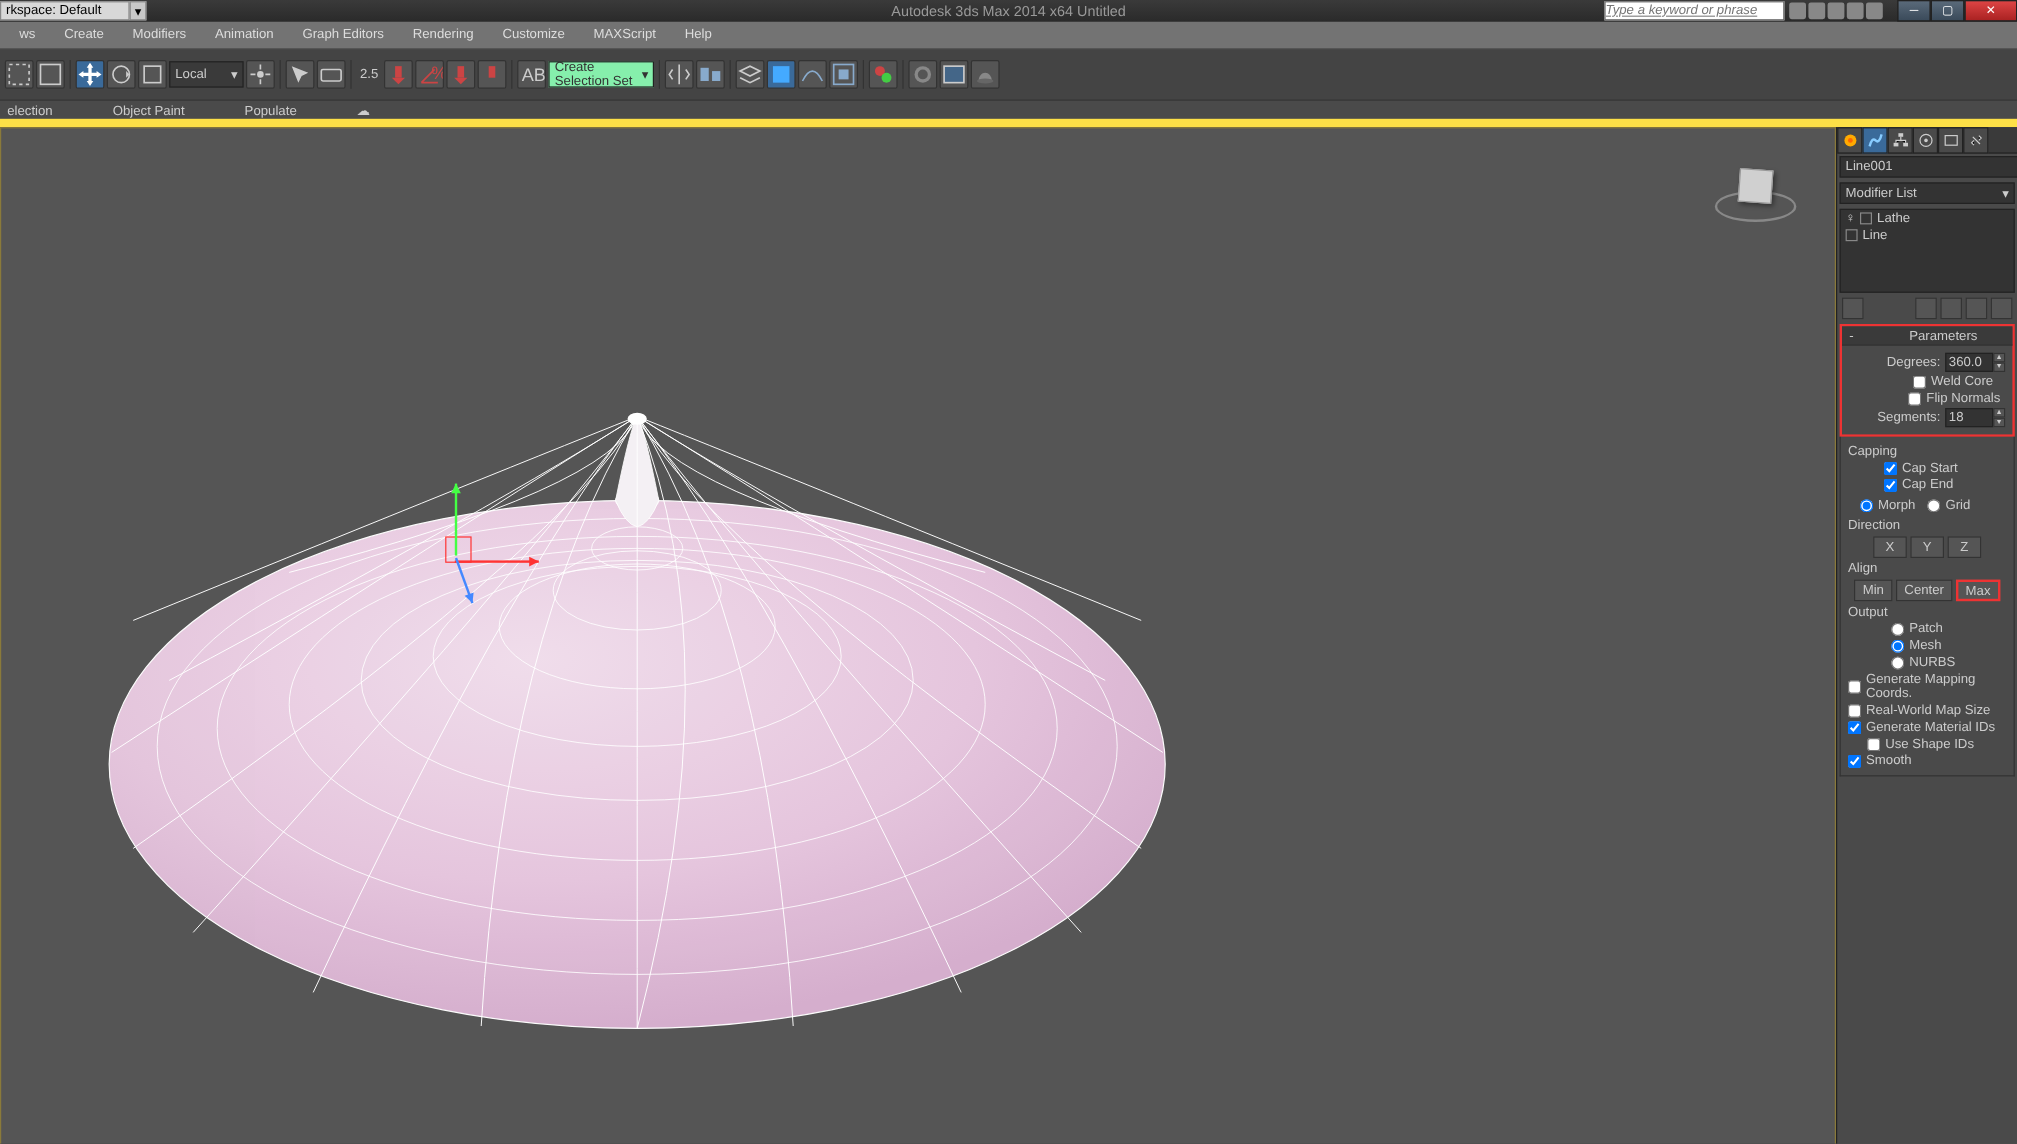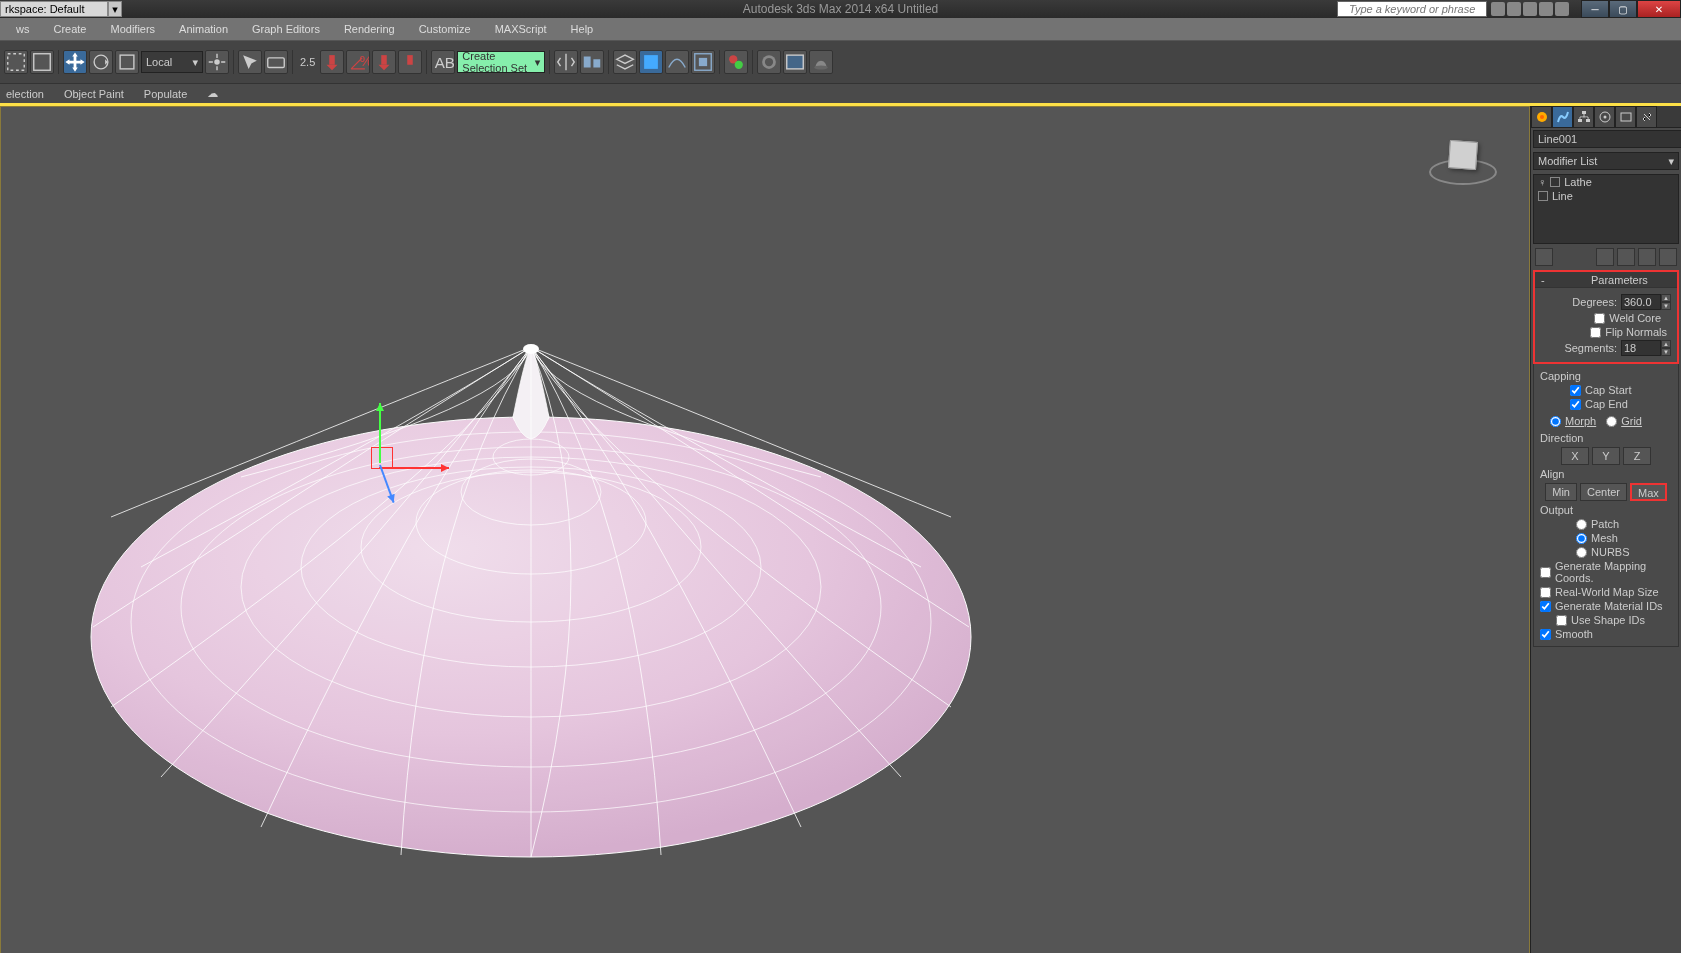--- a/index.html
+++ b/index.html
@@ -4,42 +4,42 @@
   <style>
     * { margin: 0; padding: 0; box-sizing: border-box; font-family: "Segoe UI", Tahoma, sans-serif; font-size: 11px; }
     body { background: #4a4a4a; color: #ccc; width: 1681px; height: 953px; overflow: hidden; user-select: none; }
 
     
     .title-bar { height: 18px; background: linear-gradient(#3a3a3a,#2a2a2a); display: flex; align-items: center; position: relative; }
     .workspace-selector { background: #d8d8d8; color: #000; height: 16px; padding: 0 4px; display: flex; align-items: center; width: 108px; border: 1px solid #888; }
     .workspace-dd { width: 14px; height: 16px; background: #c8c8c8; border: 1px solid #888; display: flex; align-items: center; justify-content: center; color: #000; }
     .title-text { color: #999; position: absolute; left: 50%; transform: translateX(-50%); font-size: 12px; }
     .title-right { margin-left: auto; display: flex; align-items: center; }
-    .search-box { width: 150px; height: 16px; background: #fff; color: #888; font-style: italic; padding: 0 11px; border: 1px solid #666; }
+    .search-box { width: 150px; height: 16px; background: #fff; color: #888; font-style: italic; padding: 0 0; border: 1px solid #666; text-decoration: underline; }
     .icon-cluster { display: flex; gap: 2px; padding: 0 4px; }
     .mini-icon { width: 14px; height: 14px; background: #888; border-radius: 2px; }
     .win-controls { display: flex; margin-left: 8px; }
     .win-btn { width: 28px; height: 18px; background: linear-gradient(#5a6a7a,#3a4a5a); border: 1px solid #222; display: flex; align-items: center; justify-content: center; color: #fff; font-size: 10px; }
     .win-btn.close { background: linear-gradient(#d44,#a22); width: 44px; }
 
     
     .menu-bar { height: 22px; background: #737373; display: flex; align-items: center; padding-left: 4px; }
     .menu-item { padding: 0 12px; color: #ddd; cursor: pointer; line-height: 22px; }
 
     
     .toolbar { height: 44px; background: #444; border-top: 1px solid #555; border-bottom: 1px solid #333; display: flex; align-items: center; padding: 0 4px; gap: 2px; }
     .tool-btn { width: 24px; height: 24px; background: #555; border: 1px solid #333; border-radius: 2px; display: flex; align-items: center; justify-content: center; cursor: pointer; }
     .tool-btn.active { background: #3a6a9a; }
     .tool-sep { width: 1px; height: 24px; background: #333; margin: 0 2px; }
     .tool-dd { height: 22px; background: #3a3a3a; border: 1px solid #222; color: #ccc; padding: 0 4px; display: flex; align-items: center; cursor: pointer; }
     .tool-dd.light { background: #86efac; color: #333; font-size: 10px; }
     .tool-label { color: #ccc; padding: 0 3px; }
 
     
-    .sub-toolbar { height: 22px; background: #4a4a4a; display: flex; align-items: center; padding-left: 6px; gap: 20px; color: #ccc; border-bottom: 3px solid #fde047; }
+    .sub-toolbar { height: 22px; background: #4a4a4a; display: flex; align-items: flex-end; padding-left: 6px; gap: 50px; color: #ccc; border-bottom: 7px solid #fde047; }
 
     
     .main { display: flex; height: calc(100% - 18px - 22px - 32px - 22px); }
     .viewport { flex: 1; background: #555; position: relative; border: 1px solid #8a7a3a; }
     .viewcube { position: absolute; top: 30px; right: 30px; width: 70px; height: 50px; }
     .viewcube .ring { width: 68px; height: 26px; border: 2px solid #888; border-radius: 50%; position: absolute; bottom: 2px; }
     .viewcube .cube { width: 28px; height: 28px; background: #d0d0d0; position: absolute; top: 4px; left: 20px; transform: rotate(4deg); border: 1px solid #999; box-shadow: 2px 2px 4px rgba(0,0,0,.4); }
 
     
     .mesh-container { position: absolute; left: 80px; top: 200px; width: 1120px; height: 600px; }
@@ -82,21 +82,21 @@
     .spinner { display: flex; }
     .spinner input { width: 40px; height: 16px; background: #333; border: 1px solid #222; color: #ccc; padding: 0 2px; text-align: left; font-size: 11px; }
     .spinner .arrows { width: 10px; display: flex; flex-direction: column; }
     .spinner .ar { height: 8px; background: #555; border: 1px solid #333; font-size: 6px; text-align: center; line-height: 6px; cursor: pointer; }
     .checkbox-row { display: flex; align-items: center; gap: 4px; margin: 2px 0; }
     input[type=checkbox], input[type=radio] { width: 11px; height: 11px; cursor: pointer; }
     .group-label { color: #ccc; margin: 2px 0; display: block; }
     .btn-row { display: flex; gap: 3px; justify-content: center; margin: 3px 0; }
     .p-btn { height: 18px; padding: 0 6px; background: #555; border: 1px solid #333; color: #ccc; cursor: pointer; min-width: 28px; text-align: center; line-height: 16px; }
     .p-btn.highlighted { border: 2px solid #e33; }
-    .radio-group { display: flex; gap: 10px; margin: 3px 0; padding-left: 10px; text-decoration: underline; }
+    .radio-group { display: flex; gap: 10px; margin: 3px 0; padding-left: 10px; }
 
     .scroll-region { flex: 1; overflow-y: auto; }
   </style>
 </head>
 <body>
 
 <div class="title-bar">
   <div class="workspace-selector">rkspace: Default</div>
   <div class="workspace-dd">▾</div>
   <div class="title-text">Autodesk 3ds Max 2014 x64   Untitled</div>

